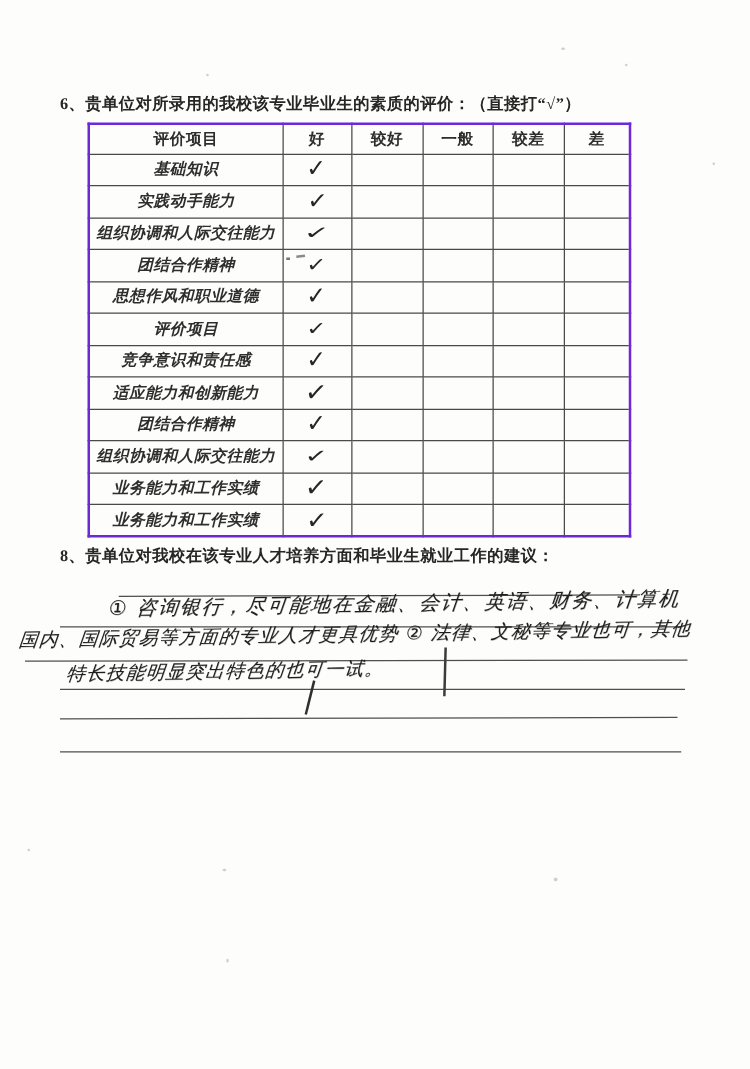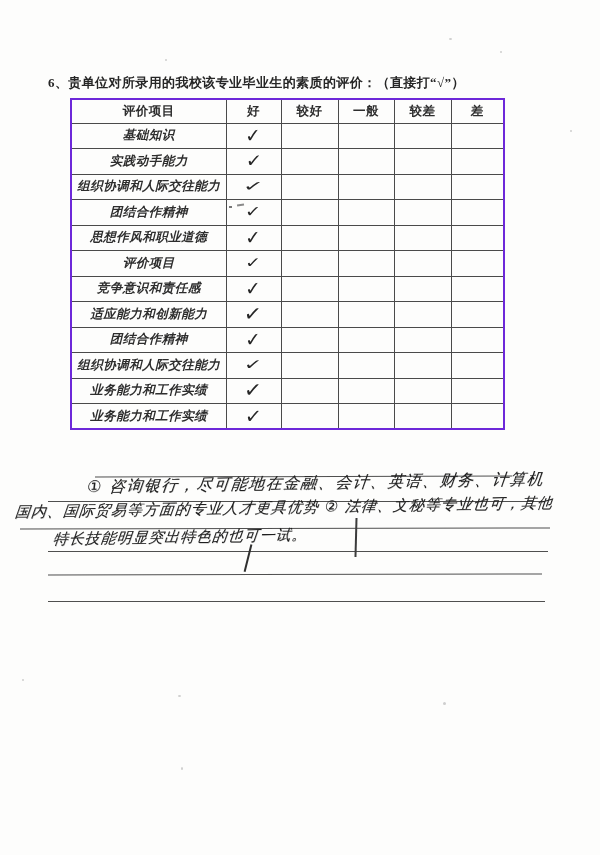--- a/index.html
+++ b/index.html
@@ -238,20 +238,21 @@
         <td></td>
         <td></td>
         <td></td>
       </tr>
     </tbody>
   </table>
 
   <div class="smudge-dot"></div>
   <div class="smudge-dash"></div>
 
+  <div class="question q8">8、贵单位对我校在该专业人才培养方面和毕业生就业工作的建议：</div>
 
   <div class="rule rule1"></div>
   <div class="rule rule2"></div>
   <div class="rule rule3"></div>
   <div class="rule rule4"></div>
   <div class="rule rule5"></div>
   <div class="rule rule6"></div>
 
   <div class="hand hw1">① 咨询银行，尽可能地在金融、会计、英语、财务、计算机</div>
   <div class="hand hw2">国内、国际贸易等方面的专业人才更具优势 ② 法律、文秘等专业也可，其他</div>

